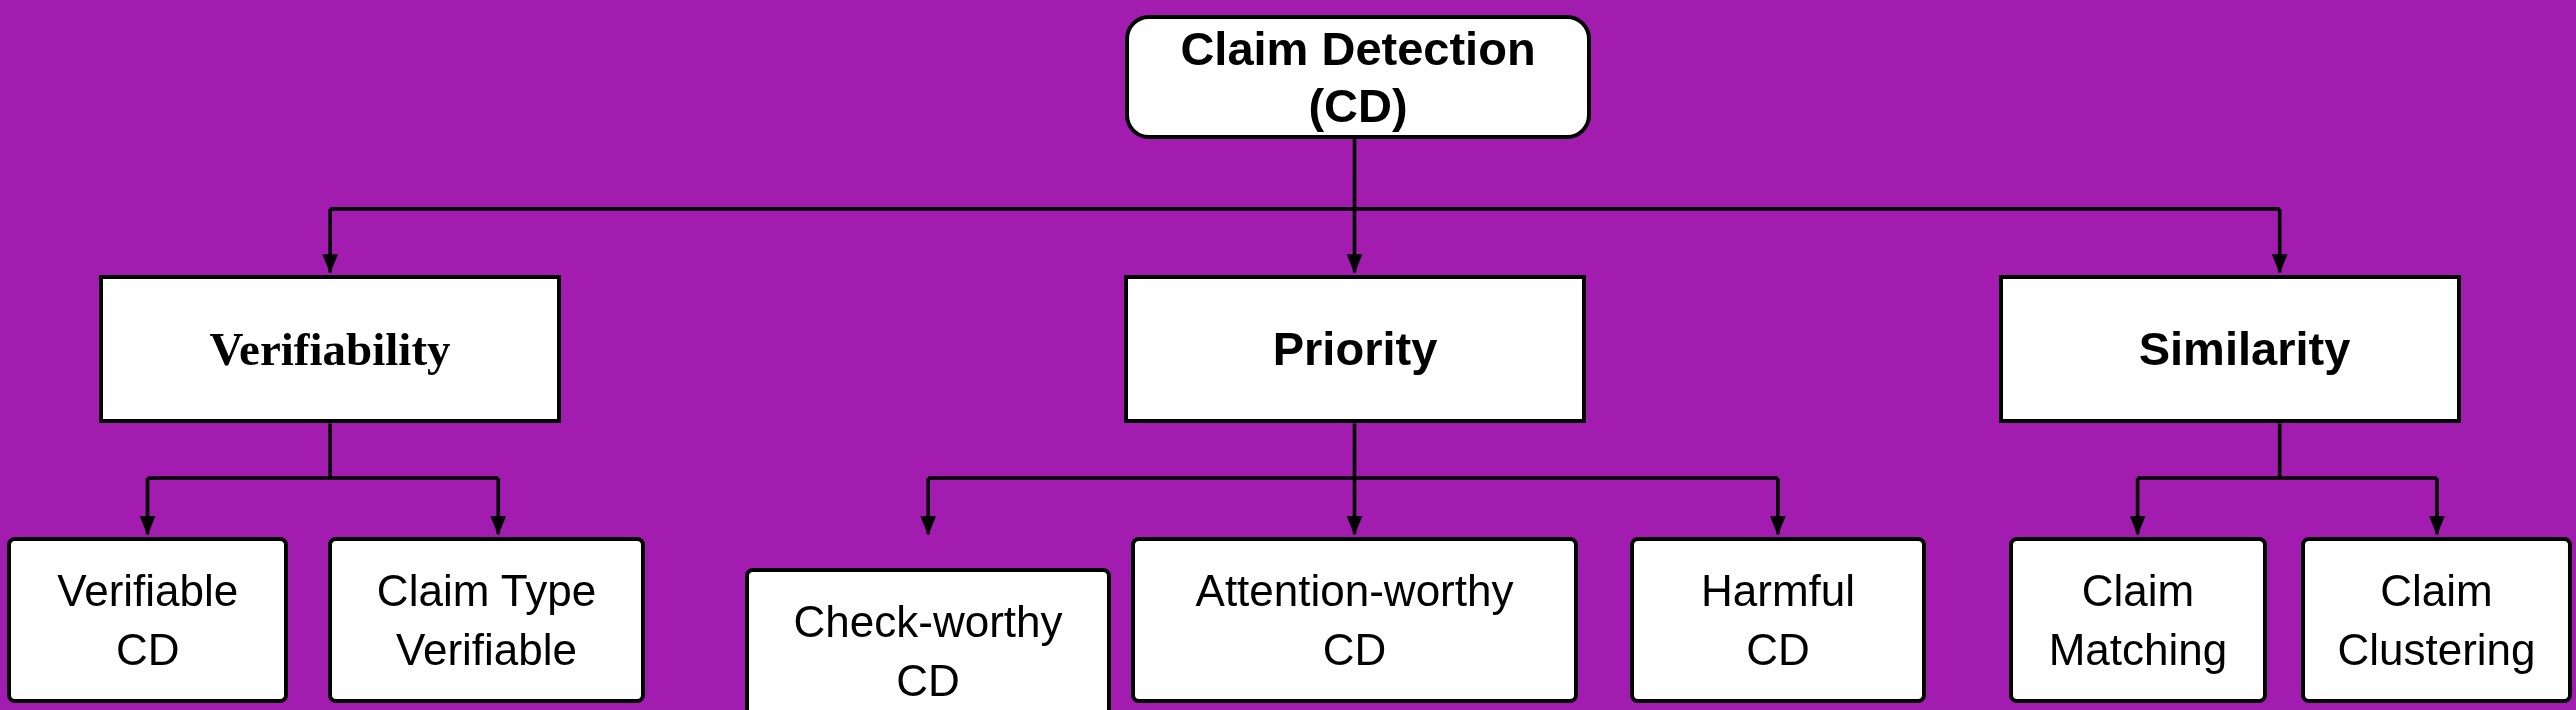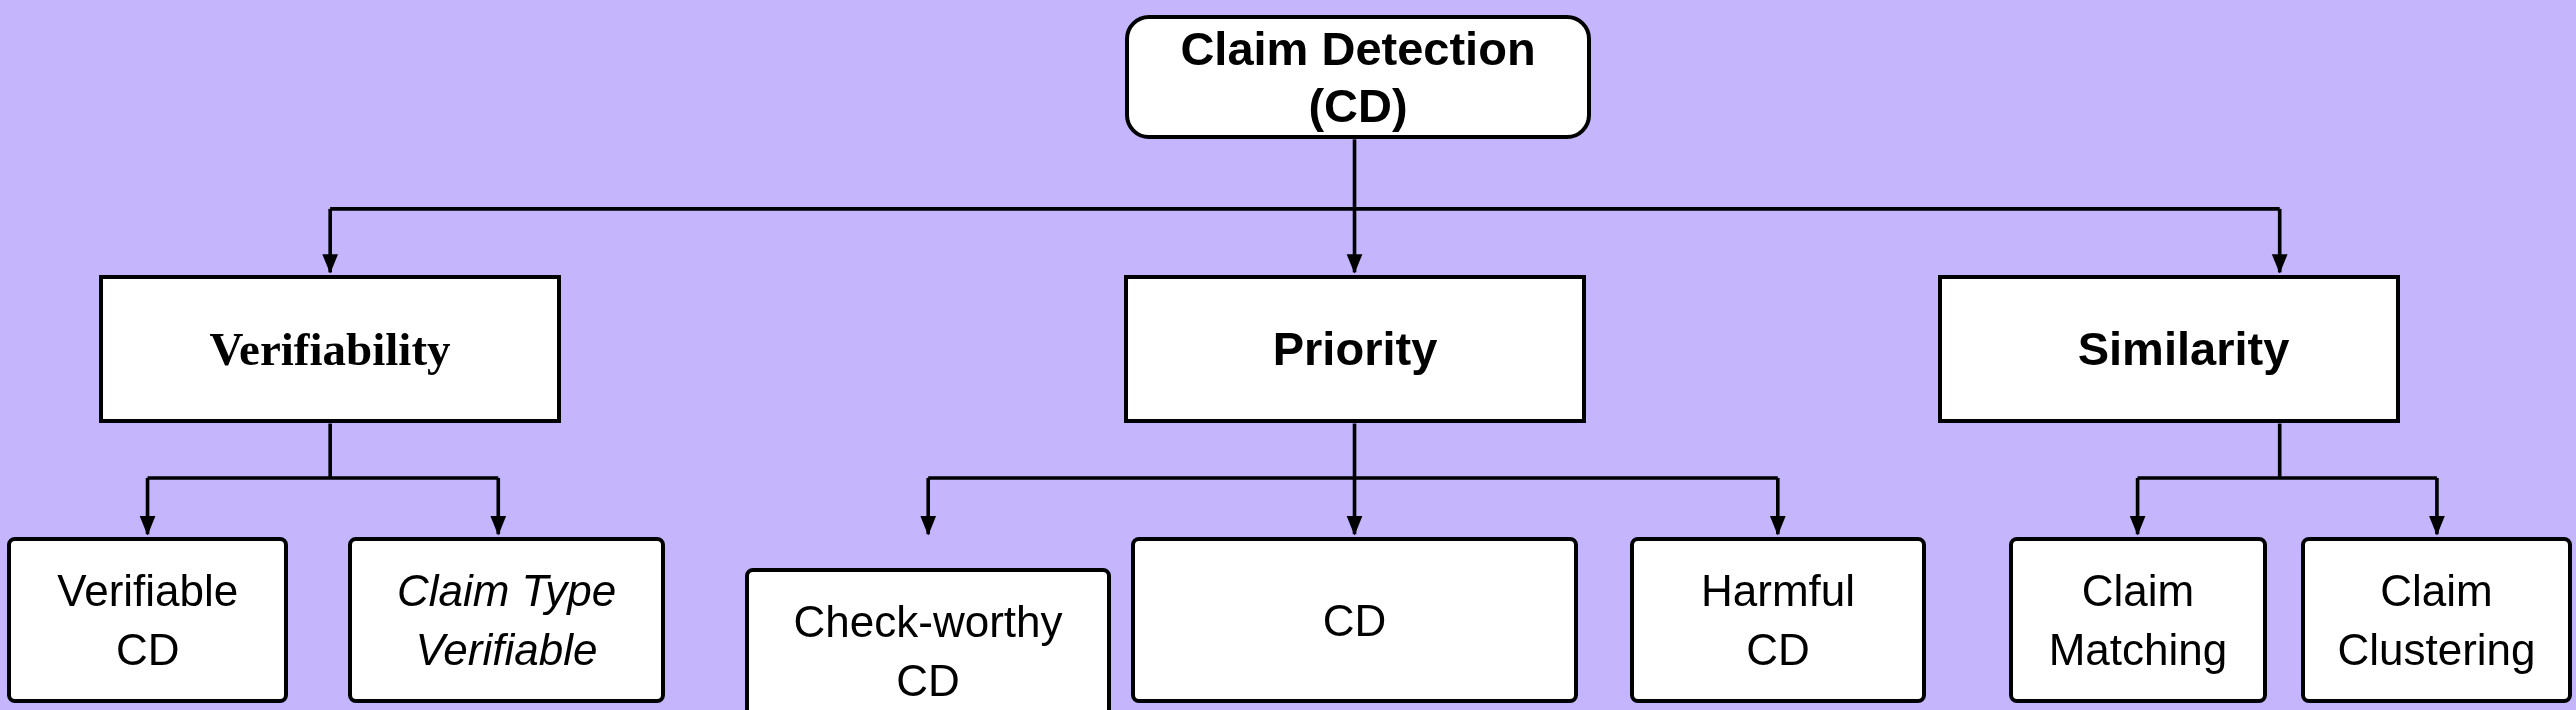--- a/index.html
+++ b/index.html
@@ -4,21 +4,21 @@
 <style>
   html, body {
     margin: 0;
     padding: 0;
     background: #ffffff;
   }
   #canvas {
     position: relative;
     width: 2576px;
     height: 711px;
-    background: #c4b5fd;
+    background: #a21caf;
     font-family: "Liberation Sans", sans-serif;
     color: #000000;
     overflow: hidden;
   }
   #connector-layer {
     position: absolute;
     left: 0; top: 0;
     width: 2576px;
     height: 711px;
   }
@@ -44,30 +44,30 @@
   }
   .cat-node {
     top: 275px; height: 148px; width: 462px;
     border-radius: 0;
     font-weight: bold;
     font-size: 47px;
     line-height: 54px;
   }
   #cat-verifiability { left: 99px; font-family: Liberation Serif, serif; }
   #cat-priority      { left: 1124px; }
-  #cat-similarity    { left: 1938px; padding-left: 29px; }
+  #cat-similarity    { left: 1999px; padding-left: 29px; }
   .leaf-node {
     top: 537px; height: 166px;
     border-radius: 8px;
     font-weight: normal;
     font-size: 44px;
     line-height: 59px;
   }
   #leaf-verifiable-cd        { left: 7.3px;   width: 281px; }
-  #leaf-claim-type-detection { left: 348px;  width: 317px; font-style: italic; }
+  #leaf-claim-type-detection { left: 328px;  width: 317px; }
   #leaf-check-worthy-cd      { left: 745px; width: 366px; margin-top: 31px; }
   #leaf-attention-worthy-cd  { left: 1131px; width: 447px; }
   #leaf-harmful-cd           { left: 1630px; width: 296px; }
   #leaf-claim-matching       { left: 2009px; width: 258px; }
   #leaf-claim-clustering     { left: 2301px; width: 271px; }
   .cline {
     stroke: #000000;
     stroke-width: 6;
     fill: none;
   }
@@ -136,20 +136,21 @@
   </div>
   <div class="node leaf-node" id="leaf-claim-type-detection">
     <span>Claim Type</span>
     <span>Verifiable</span>
   </div>
   <div class="node leaf-node" id="leaf-check-worthy-cd">
     <span>Check-worthy</span>
     <span>CD</span>
   </div>
   <div class="node leaf-node" id="leaf-attention-worthy-cd">
+    <span>Attention-worthy</span>
     <span>CD</span>
   </div>
   <div class="node leaf-node" id="leaf-harmful-cd">
     <span>Harmful</span>
     <span>CD</span>
   </div>
   <div class="node leaf-node" id="leaf-claim-matching">
     <span>Claim</span>
     <span>Matching</span>
   </div>

